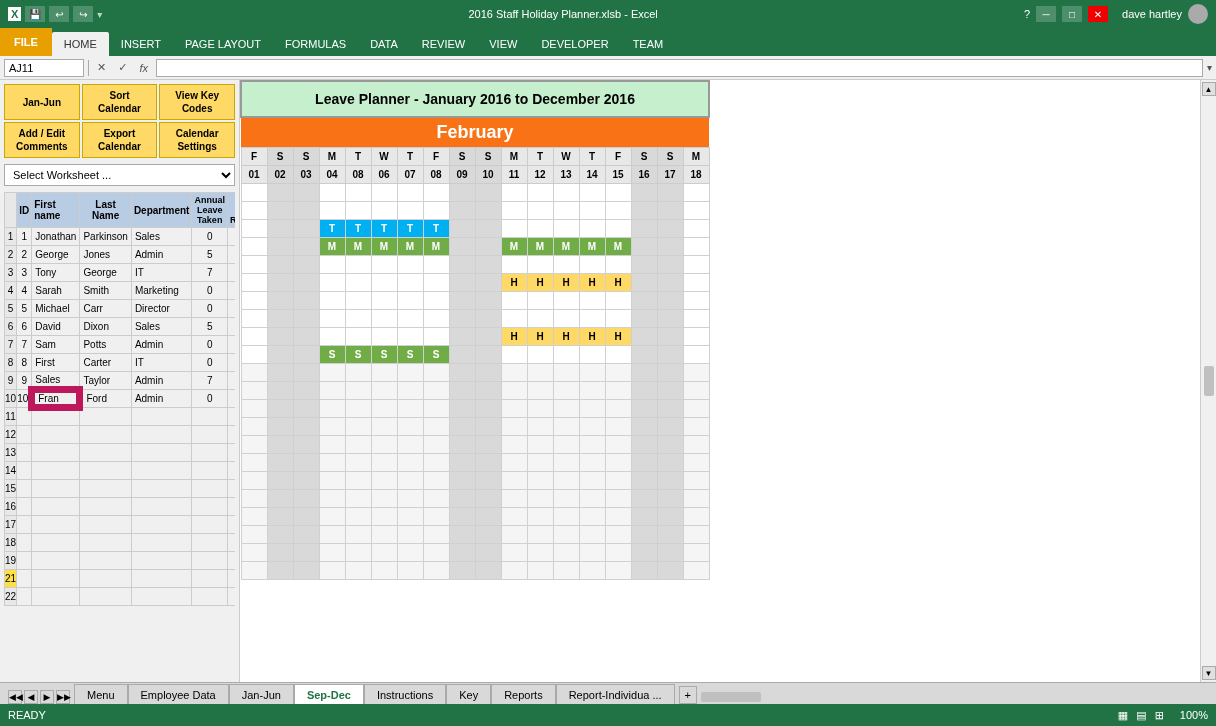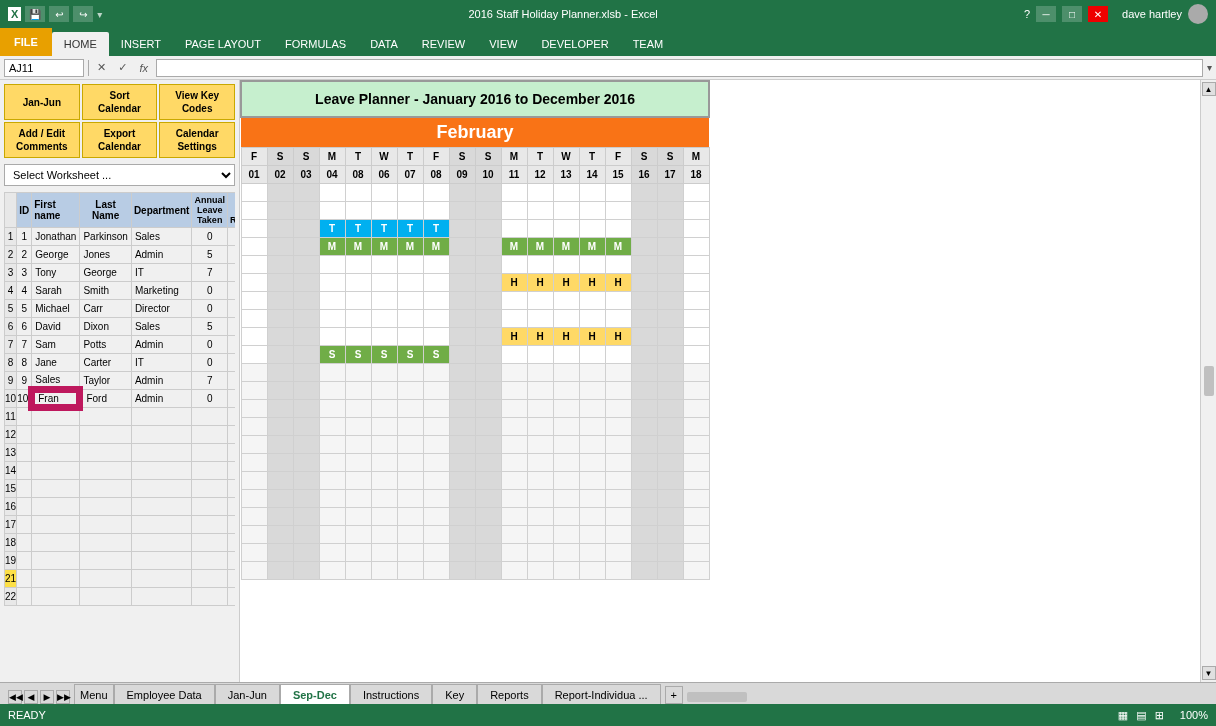--- a/index.html
+++ b/index.html
@@ -171,21 +171,21 @@
     <td style="border:1px solid #ccc;text-align:center;height:18px;">7</td>
     <td style="border:1px solid #ccc;padding:0 3px;height:18px;">Sam</td>
     <td style="border:1px solid #ccc;padding:0 3px;height:18px;">Potts</td>
     <td style="border:1px solid #ccc;padding:0 3px;height:18px;">Admin</td>
     <td style="border:1px solid #ccc;text-align:center;height:18px;">0</td>
     <td style="border:1px solid #ccc;text-align:center;height:18px;">26</td>
   </tr>
             <tr>
     <td style="background:#e8e8e8;border:1px solid #ccc;text-align:center;height:18px;">8</td>
     <td style="border:1px solid #ccc;text-align:center;height:18px;">8</td>
-    <td style="border:1px solid #ccc;padding:0 3px;height:18px;">Jane</td>
+    <td style="border:1px solid #ccc;padding:0 3px;height:18px;">First</td>
     <td style="border:1px solid #ccc;padding:0 3px;height:18px;">Carter</td>
     <td style="border:1px solid #ccc;padding:0 3px;height:18px;">IT</td>
     <td style="border:1px solid #ccc;text-align:center;height:18px;">0</td>
     <td style="border:1px solid #ccc;text-align:center;height:18px;">28</td>
   </tr>
             <tr>
     <td style="background:#e8e8e8;border:1px solid #ccc;text-align:center;height:18px;">9</td>
     <td style="border:1px solid #ccc;text-align:center;height:18px;">9</td>
     <td style="border:1px solid #ccc;padding:0 3px;height:18px;">Sales</td>
     <td style="border:1px solid #ccc;padding:0 3px;height:18px;">Taylor</td>
@@ -810,21 +810,21 @@
 </div>
 
 <div style="display:flex;align-items:flex-end;background:#d9d9d9;height:22px;border-top:1px solid #aaa;padding-left:4px;">
   <div style="display:flex;align-items:center;gap:2px;padding:0 4px;">
     <button style="width:14px;height:14px;background:transparent;border:1px solid #aaa;cursor:pointer;font-size:9px;">◀◀</button>
     <button style="width:14px;height:14px;background:transparent;border:1px solid #aaa;cursor:pointer;font-size:9px;">◀</button>
     <button style="width:14px;height:14px;background:transparent;border:1px solid #aaa;cursor:pointer;font-size:9px;">▶</button>
     <button style="width:14px;height:14px;background:transparent;border:1px solid #aaa;cursor:pointer;font-size:9px;">▶▶</button>
   </div>
   <div id="sheet-tabs-container" style="display:flex;align-items:flex-end;">
-      <div style="padding: 2px 5px; font-size: 11px; border-top: 1px solid rgb(170, 170, 170); border-right: 1px solid rgb(170, 170, 170); border-left: 1px solid rgb(170, 170, 170); border-image: initial; border-bottom: none; cursor: pointer; height: 20px; display: flex; align-items: center; background: rgb(217, 217, 217);">Menu</div>
+      <div style="padding: 2px 12px; font-size: 11px; border-top: 1px solid rgb(170, 170, 170); border-right: 1px solid rgb(170, 170, 170); border-left: 1px solid rgb(170, 170, 170); border-image: initial; border-bottom: none; cursor: pointer; height: 20px; display: flex; align-items: center; background: rgb(217, 217, 217);">Menu</div>
       <div style="padding: 2px 12px; font-size: 11px; border-top: 1px solid rgb(170, 170, 170); border-right: 1px solid rgb(170, 170, 170); border-left: 1px solid rgb(170, 170, 170); border-image: initial; border-bottom: none; cursor: pointer; height: 20px; display: flex; align-items: center; background: rgb(217, 217, 217);">Employee Data</div>
       <div style="padding: 2px 12px; font-size: 11px; border-top: 1px solid rgb(170, 170, 170); border-right: 1px solid rgb(170, 170, 170); border-left: 1px solid rgb(170, 170, 170); border-image: initial; border-bottom: none; cursor: pointer; height: 20px; display: flex; align-items: center; background: rgb(217, 217, 217);">Jan-Jun</div>
       <div style="padding: 2px 12px; font-size: 11px; border-top: 1px solid rgb(170, 170, 170); border-right: 1px solid rgb(170, 170, 170); border-left: 1px solid rgb(170, 170, 170); border-image: initial; border-bottom: none; cursor: pointer; height: 20px; display: flex; align-items: center; background: white; font-weight: bold; color: rgb(33, 115, 70);">Sep-Dec</div>
       <div style="padding: 2px 12px; font-size: 11px; border-top: 1px solid rgb(170, 170, 170); border-right: 1px solid rgb(170, 170, 170); border-left: 1px solid rgb(170, 170, 170); border-image: initial; border-bottom: none; cursor: pointer; height: 20px; display: flex; align-items: center; background: rgb(217, 217, 217);">Instructions</div>
       <div style="padding: 2px 12px; font-size: 11px; border-top: 1px solid rgb(170, 170, 170); border-right: 1px solid rgb(170, 170, 170); border-left: 1px solid rgb(170, 170, 170); border-image: initial; border-bottom: none; cursor: pointer; height: 20px; display: flex; align-items: center; background: rgb(217, 217, 217);">Key</div>
       <div style="padding: 2px 12px; font-size: 11px; border-top: 1px solid rgb(170, 170, 170); border-right: 1px solid rgb(170, 170, 170); border-left: 1px solid rgb(170, 170, 170); border-image: initial; border-bottom: none; cursor: pointer; height: 20px; display: flex; align-items: center; background: rgb(217, 217, 217);">Reports</div>
       <div style="padding: 2px 12px; font-size: 11px; border-top: 1px solid rgb(170, 170, 170); border-right: 1px solid rgb(170, 170, 170); border-left: 1px solid rgb(170, 170, 170); border-image: initial; border-bottom: none; cursor: pointer; height: 20px; display: flex; align-items: center; background: rgb(217, 217, 217);">Report-Individua ...</div>
     </div>
   <button style="width:18px;height:18px;background:#d9d9d9;border:1px solid #aaa;cursor:pointer;font-size:11px;margin-left:4px;">+</button>
 

